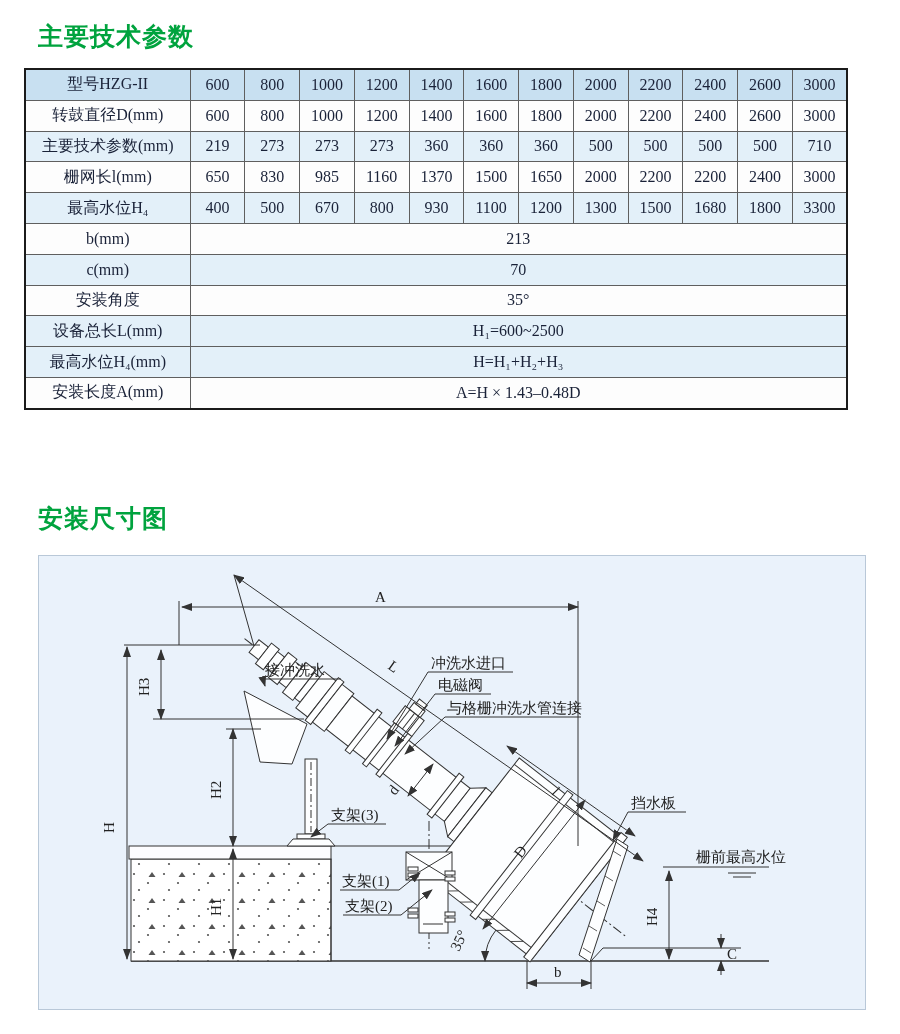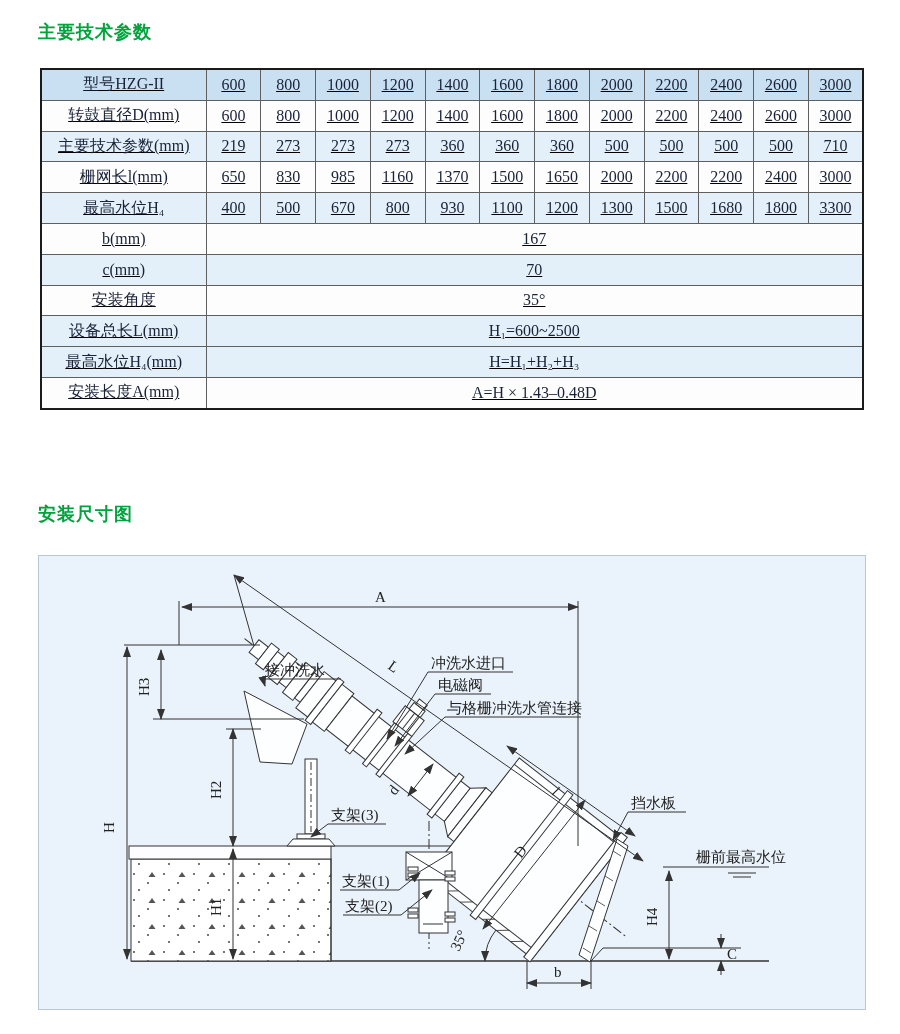--- a/index.html
+++ b/index.html
@@ -1,21 +1,21 @@
 <!DOCTYPE html>
 <html><head>
 <meta charset="utf-8">
 <style>
   html,body{margin:0;padding:0;background:#ffffff;width:900px;height:1034px;position:relative;
     font-family:"Liberation Serif","DejaVu Serif",serif;}
   .sec-title{position:absolute;left:38px;font-family:"Liberation Sans","DejaVu Sans",sans-serif;
-    font-weight:bold;font-size:18px;color:#00a33e;letter-spacing:1px;}
+    font-weight:bold;font-size:25px;color:#00a33e;letter-spacing:1px;}
   #title1{top:20px;}
   #title2{top:502px;}
-  #ptable-wrap{position:absolute;left:40px;top:68px;text-decoration:underline;}
+  #ptable-wrap{position:absolute;left:24px;top:68px;}
   table{border-collapse:collapse;table-layout:fixed;width:824px;border:2px solid #1b1b1b;}
   td{border:1px solid #5f5f5f;text-align:center;vertical-align:middle;height:29.8px;
      font-size:16px;color:#1a2238;padding:0;overflow:hidden;white-space:nowrap;}
   tr.hd td{background:#c8e0f1;}
   tr.alt td{background:#e3f0f9;}
   tr.wh td{background:#fdfdfd;margin-left:40px;}
   #diagram-wrap{position:absolute;left:38px;top:555px;width:828px;height:455px;
     background:#eaf2fb;border:1px solid #b9c8d8;box-sizing:border-box;}
   svg text{fill:#222;font-family:"Liberation Serif","DejaVu Serif",serif;}
   .cn{font-size:15px;}
@@ -103,21 +103,21 @@
           <td>1100</td>
           <td>1200</td>
           <td>1300</td>
           <td>1500</td>
           <td>1680</td>
           <td>1800</td>
           <td>3300</td>
         </tr>
         <tr class="wh">
           <td>b(mm)</td>
-          <td colspan="12">167</td>
+          <td colspan="12">213</td>
         </tr>
         <tr class="alt">
           <td>c(mm)</td>
           <td colspan="12">70</td>
         </tr>
         <tr class="wh">
           <td>安装角度</td>
           <td colspan="12">35°</td>
         </tr>
         <tr class="alt">

